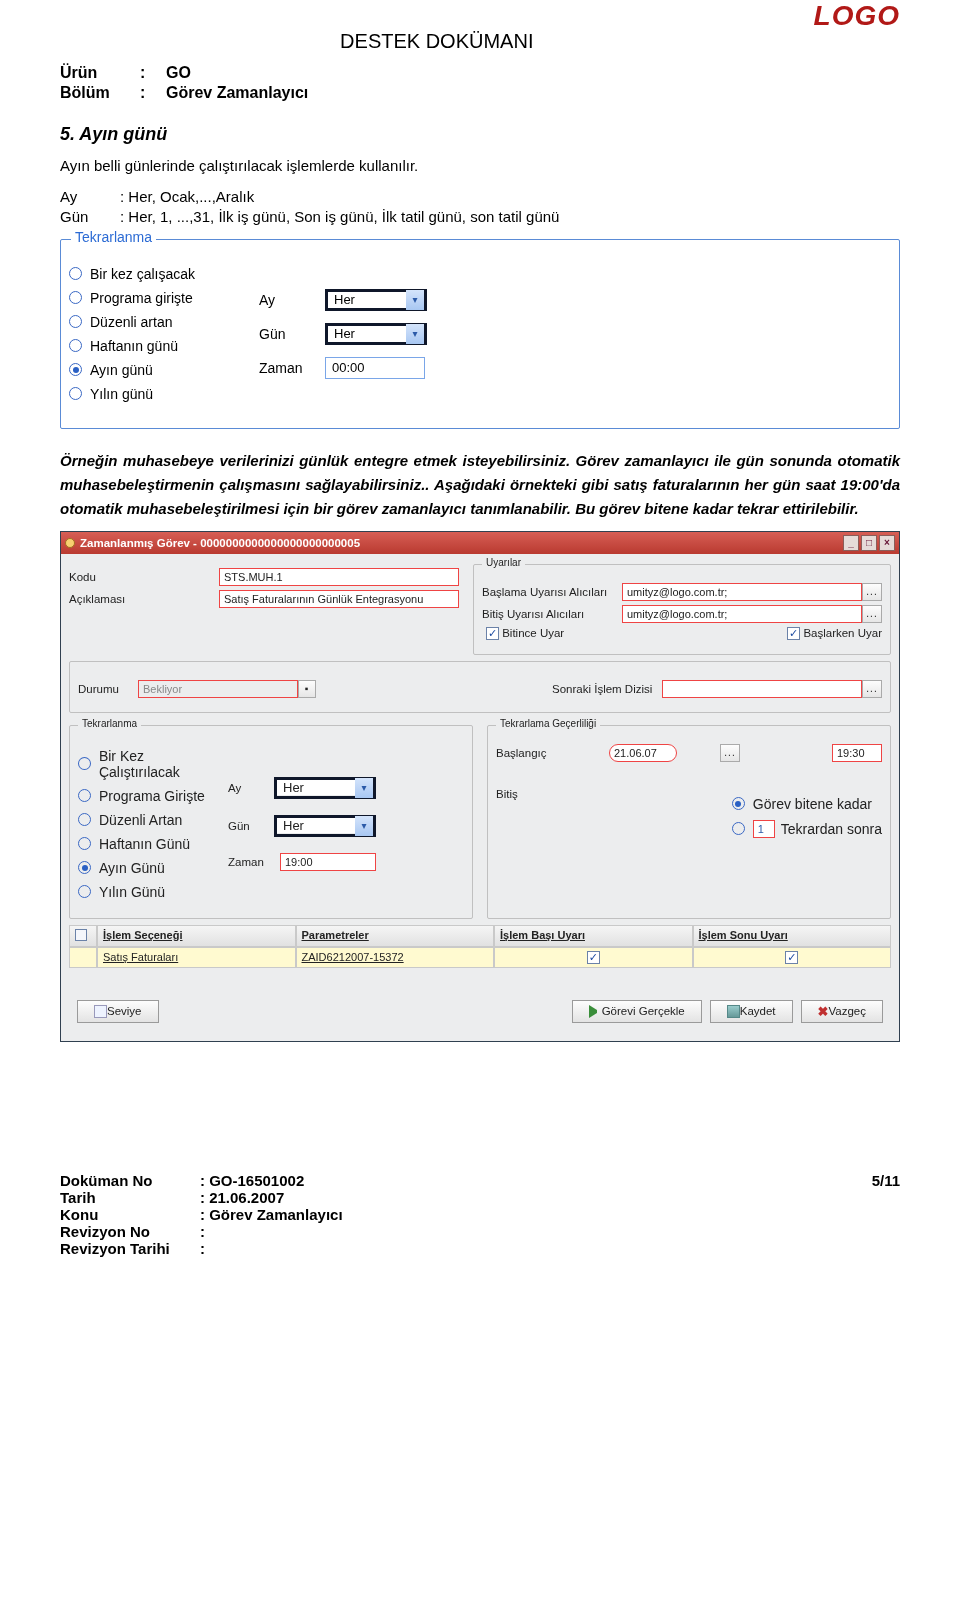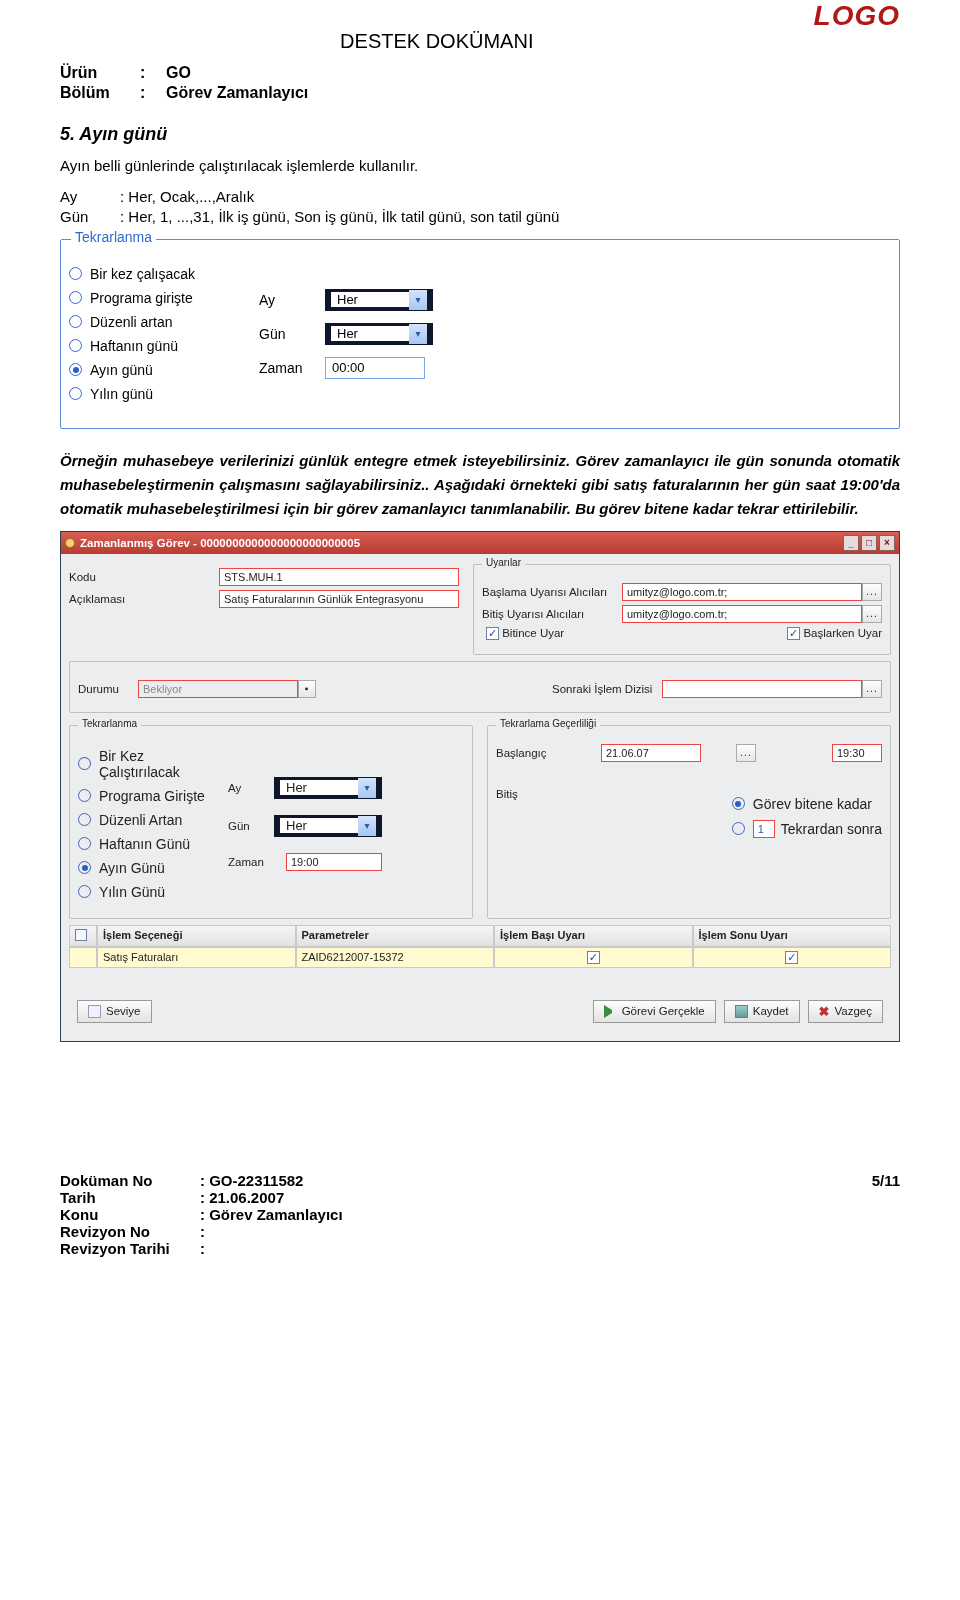--- a/index.html
+++ b/index.html
@@ -73,21 +73,21 @@
   }
   .radio.sel::after {
     content: ""; width: 6px; height: 6px; border-radius: 50%;
     background: #2a60c4;
   }
   .pair-col { display: flex; flex-direction: column; justify-content: center; gap: 12px; padding-left: 10px; }
   .pair { display: flex; align-items: center; }
   .pair .lbl { width: 66px; font-size: 14px; }
   .sel-box {
     display: inline-flex; align-items: center;
-    border: 6px solid #0f172a; height: 22px;
+    border: 3px solid #0f172a; height: 22px;
   }
   .sel-box .txt {
     width: 78px; padding: 0 6px; font-size: 13px;
     background: #fff;
   }
   .sel-box .arr {
     width: 18px; height: 20px;
     background: linear-gradient(#d4e4fb,#a8c7f2);
     display: flex; align-items: center; justify-content: center;
     font-size: 10px; color: #2b5aa8;
@@ -139,21 +139,21 @@
     border: 1px solid #ef4444; background: #fff; height: 18px;
     font-size: 11px; padding: 0 4px; display: inline-flex; align-items: center;
   }
   .dotbtn {
     width: 20px; height: 18px; border: 1px solid #aaa;
     background: linear-gradient(#fdfdfd,#e6e6e6);
     display: inline-flex; align-items: center; justify-content: center;
     font-size: 10px; letter-spacing: 1px;
   }
   .twocol { display: flex; gap: 14px; }
-  .tbl { width: 100%; display: grid; grid-template-columns: 28px 1fr 1fr 1fr 1fr; }
+  .tbl { width: 100%; display: grid; grid-template-columns: 28px 1fr 1fr 1fr 1fr; text-decoration: underline; }
   .th, .td {
     border: 1px solid #c9c9c9; padding: 3px 5px; font-size: 11px;
     background: #fff;
   }
   .th {
     background: linear-gradient(#f5f5f5,#e1e1e1);
     font-weight: bold;
   }
   .sq {
     width: 12px; height: 12px; border: 1px solid #6b82a8;
@@ -163,22 +163,22 @@
     width: 13px; height: 13px; border: 1px solid #6b82a8;
     background: #fff; display: inline-flex; align-items: center; justify-content: center;
     font-size: 11px; color: #1b4aa0;
   }
   .chk.on::after { content: "✓"; }
   .bottom-bar {
     display: flex; justify-content: space-between;
     padding: 8px; margin-top: 24px;
   }
   .btn {
-    display: inline-flex; align-items: center; gap: 5px;
-    border: 1px solid #9a9a9a; padding: 3px 10px;
+    display: inline-flex; align-items: center; 
+    border: 1px solid #9a9a9a; padding: 3px 16px;
     background: linear-gradient(#fdfdfd,#e3e3e3);
     font-size: 11.5px;
   }
   .ic { width: 13px; height: 13px; display: inline-block; }
   .ic-arrow { border-left: 8px solid #3a8e3a; border-top: 5px solid transparent; border-bottom: 5px solid transparent; }
   .ic-save { background: linear-gradient(#9cc,#699); border:1px solid #588; }
   .ic-x { color:#c03030; font-weight:bold; font-size:13px; }
   .ic-lvl { border:1px solid #99b; background:#eef3ff; }
   .footer {
     margin-top: 130px; font-weight: bold; font-size: 15px;
@@ -384,21 +384,21 @@
               <span class="flatbox" style="width:96px;">19:00</span>
               </div>
           </div>
         </div>
       </div>
 
       <div class="gbox" style="flex:1;">
         <div class="gl">Tekrarlama Geçerliliği</div>
         <div class="row">
           <span style="width:70px;">Başlangıç</span>
-          <span class="flatbox" style="width:100px;">21.06.07</span>
+          <span class="flatbox" style="width:68px;border-radius:9px;">21.06.07</span>
           <span class="dotbtn">...</span>
           <span style="width:6px;"></span>
           <span class="flatbox" style="width:50px;">19:30</span>
         </div>
         <div style="height:18px;"></div>
         <div class="row" style="align-items:flex-start;">
           <span style="width:70px;">Bitiş</span>
           <div>
             <div class="radio-row">
                 <span class="radio sel"></span>
@@ -449,21 +449,21 @@
       </span>
     </div>
   </div>
 </div>
 
 <div class="footer">
   <div class="foot-wrap">
     <div>
       <div class="foot-line">
           <span class="foot-k">Doküman No</span>
-          <span>: GO-22311582</span>
+          <span>: GO-16501002</span>
         </div>
       <div class="foot-line">
           <span class="foot-k">Tarih</span>
           <span>: 21.06.2007</span>
         </div>
       <div class="foot-line">
           <span class="foot-k">Konu</span>
           <span>: Görev Zamanlayıcı</span>
         </div>
       <div class="foot-line">

